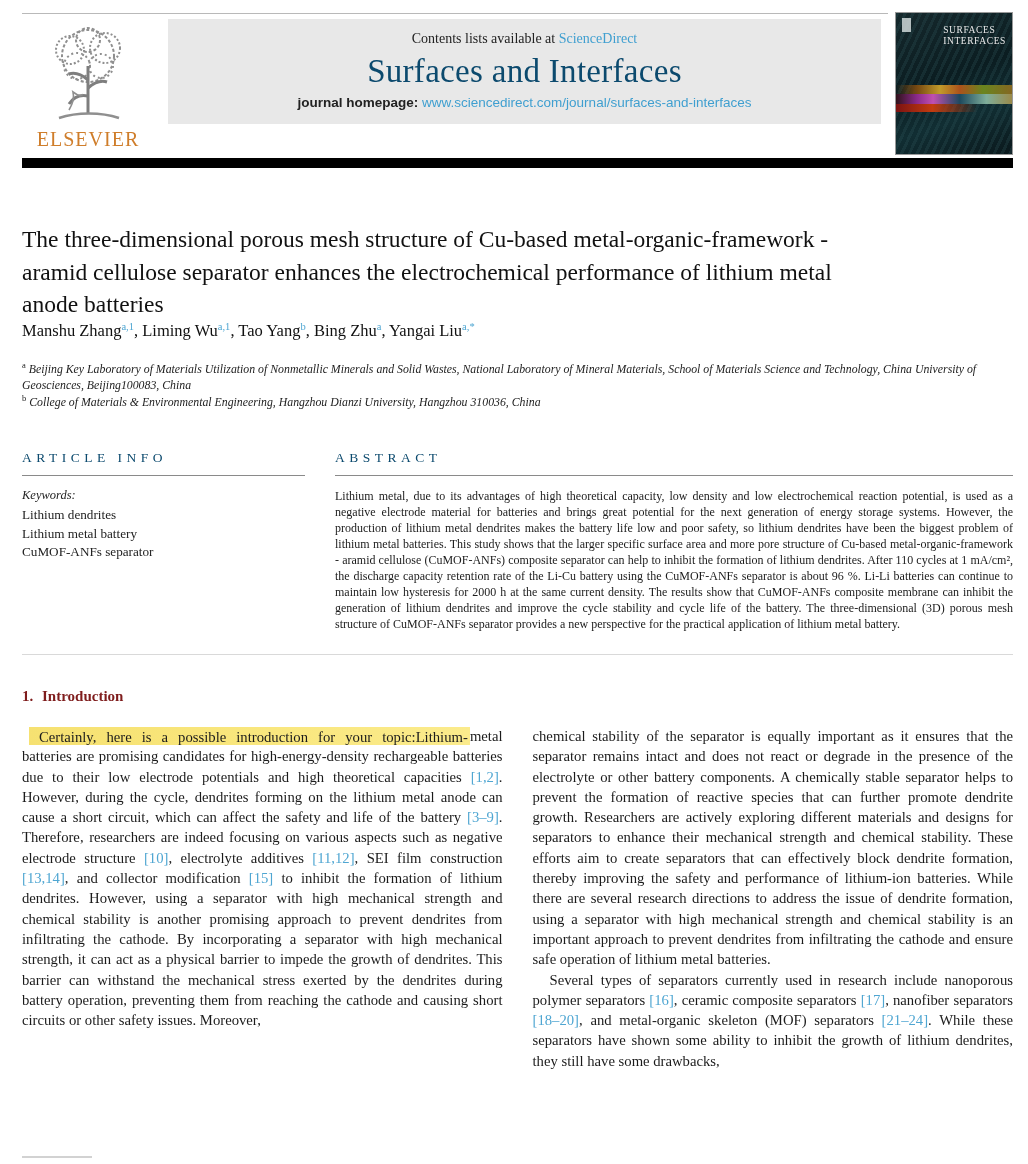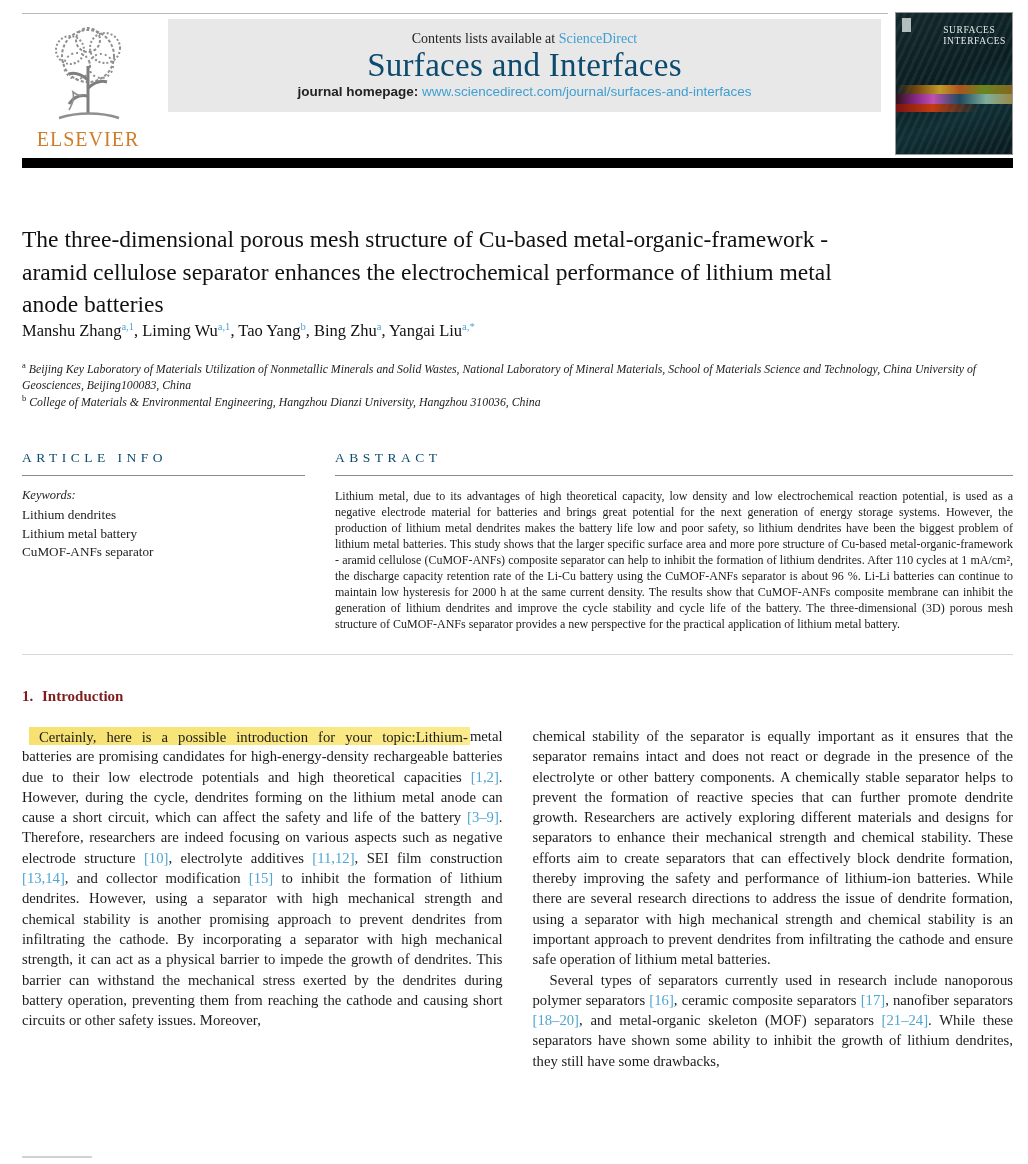--- a/index.html
+++ b/index.html
@@ -12,21 +12,21 @@
     overflow:hidden;
   }
   .content{padding:0 15px 0 22px;}
   
   .top-rule{position:absolute;top:13px;left:22px;width:866px;height:1px;background:#b9b9b9;}
   .journal-header{display:flex;align-items:flex-start;padding-top:12px;}
   .logo-block{width:132px;flex:0 0 132px;text-align:center;padding-top:10px;}
   .logo-tree{display:block;margin:0 auto;}
   .elsevier-word{font-family:"Liberation Serif",serif;font-size:20px;letter-spacing:1px;color:#cf7d2a;margin-top:2px;}
   .header-box{
-    flex:1;margin-left:14px;margin-top:7px;height:93px;
+    flex:1;margin-left:14px;margin-top:7px;height:105px;
     background:#e8e8e8;
     display:flex;flex-direction:column;justify-content:space-between;
     text-align:center;padding:12px 10px 14px 10px;box-sizing:border-box;
   }
   .contents-line{font-size:14px;color:#222;}
   .journal-name{font-size:33px;color:#0c4a6e;letter-spacing:0.3px;}
   .homepage-line{font-family:"Liberation Sans",sans-serif;font-size:13.5px;color:#333;}
   .homepage-line .lbl{font-weight:bold;color:#222;}
   .link{color:#3f9fd0;text-decoration:none;cursor:pointer;}
   

